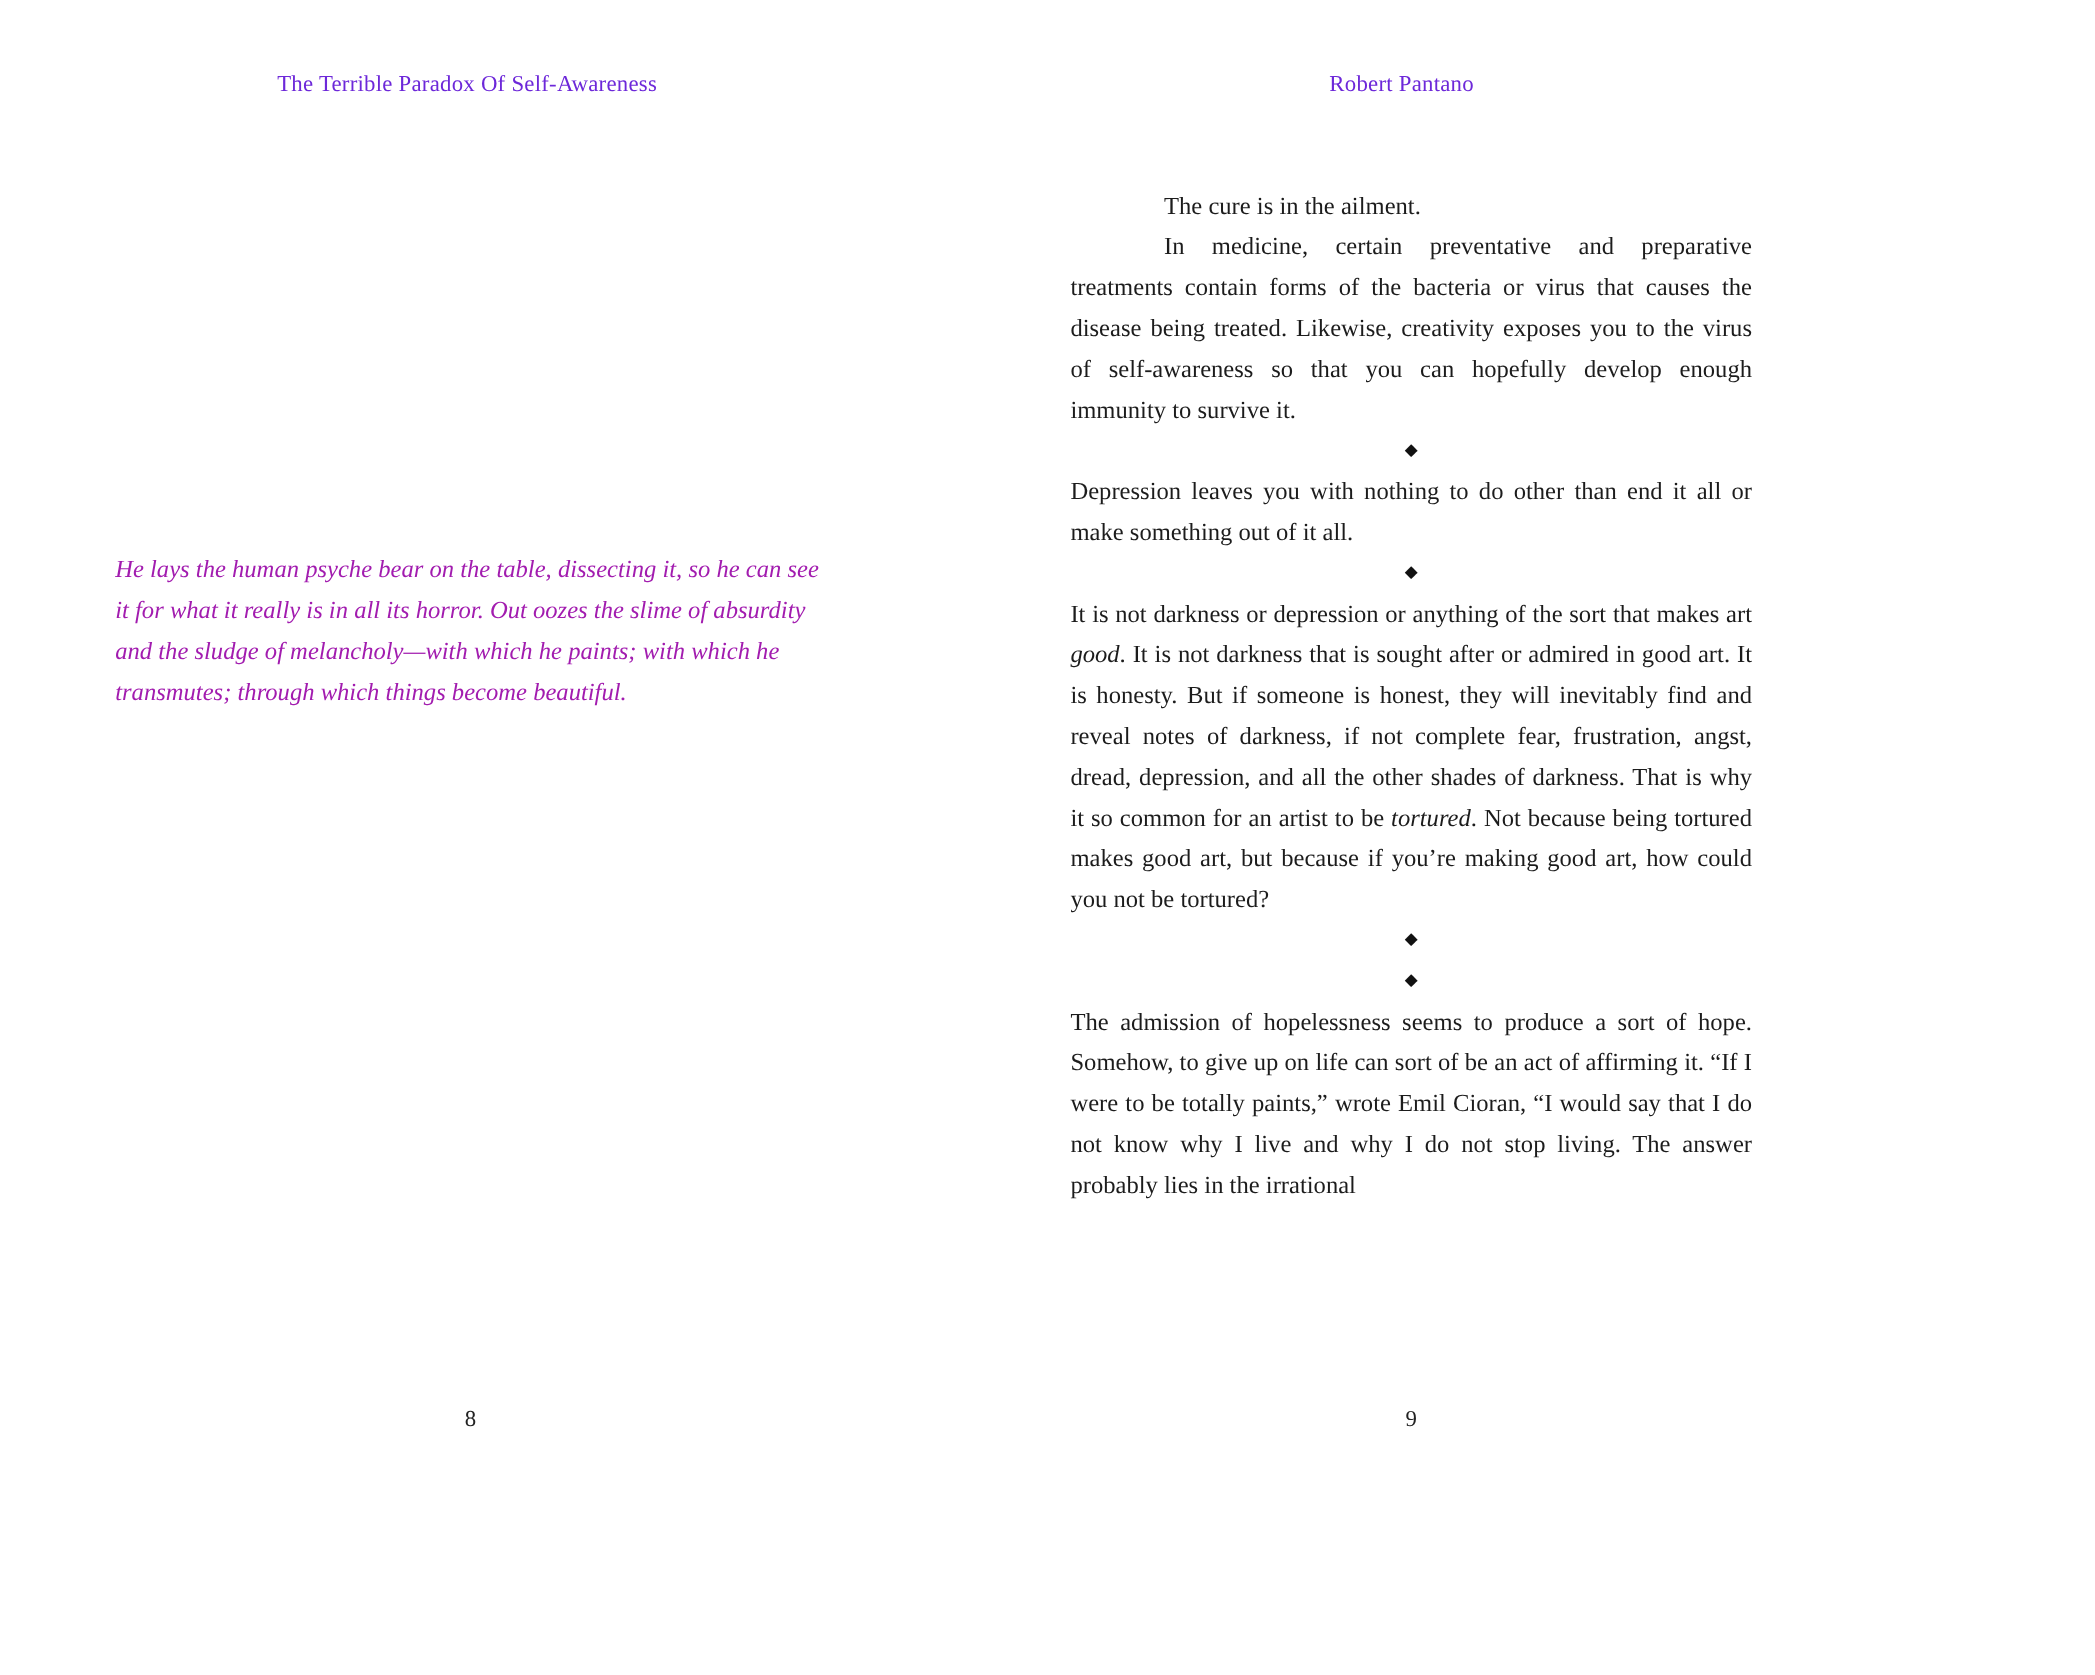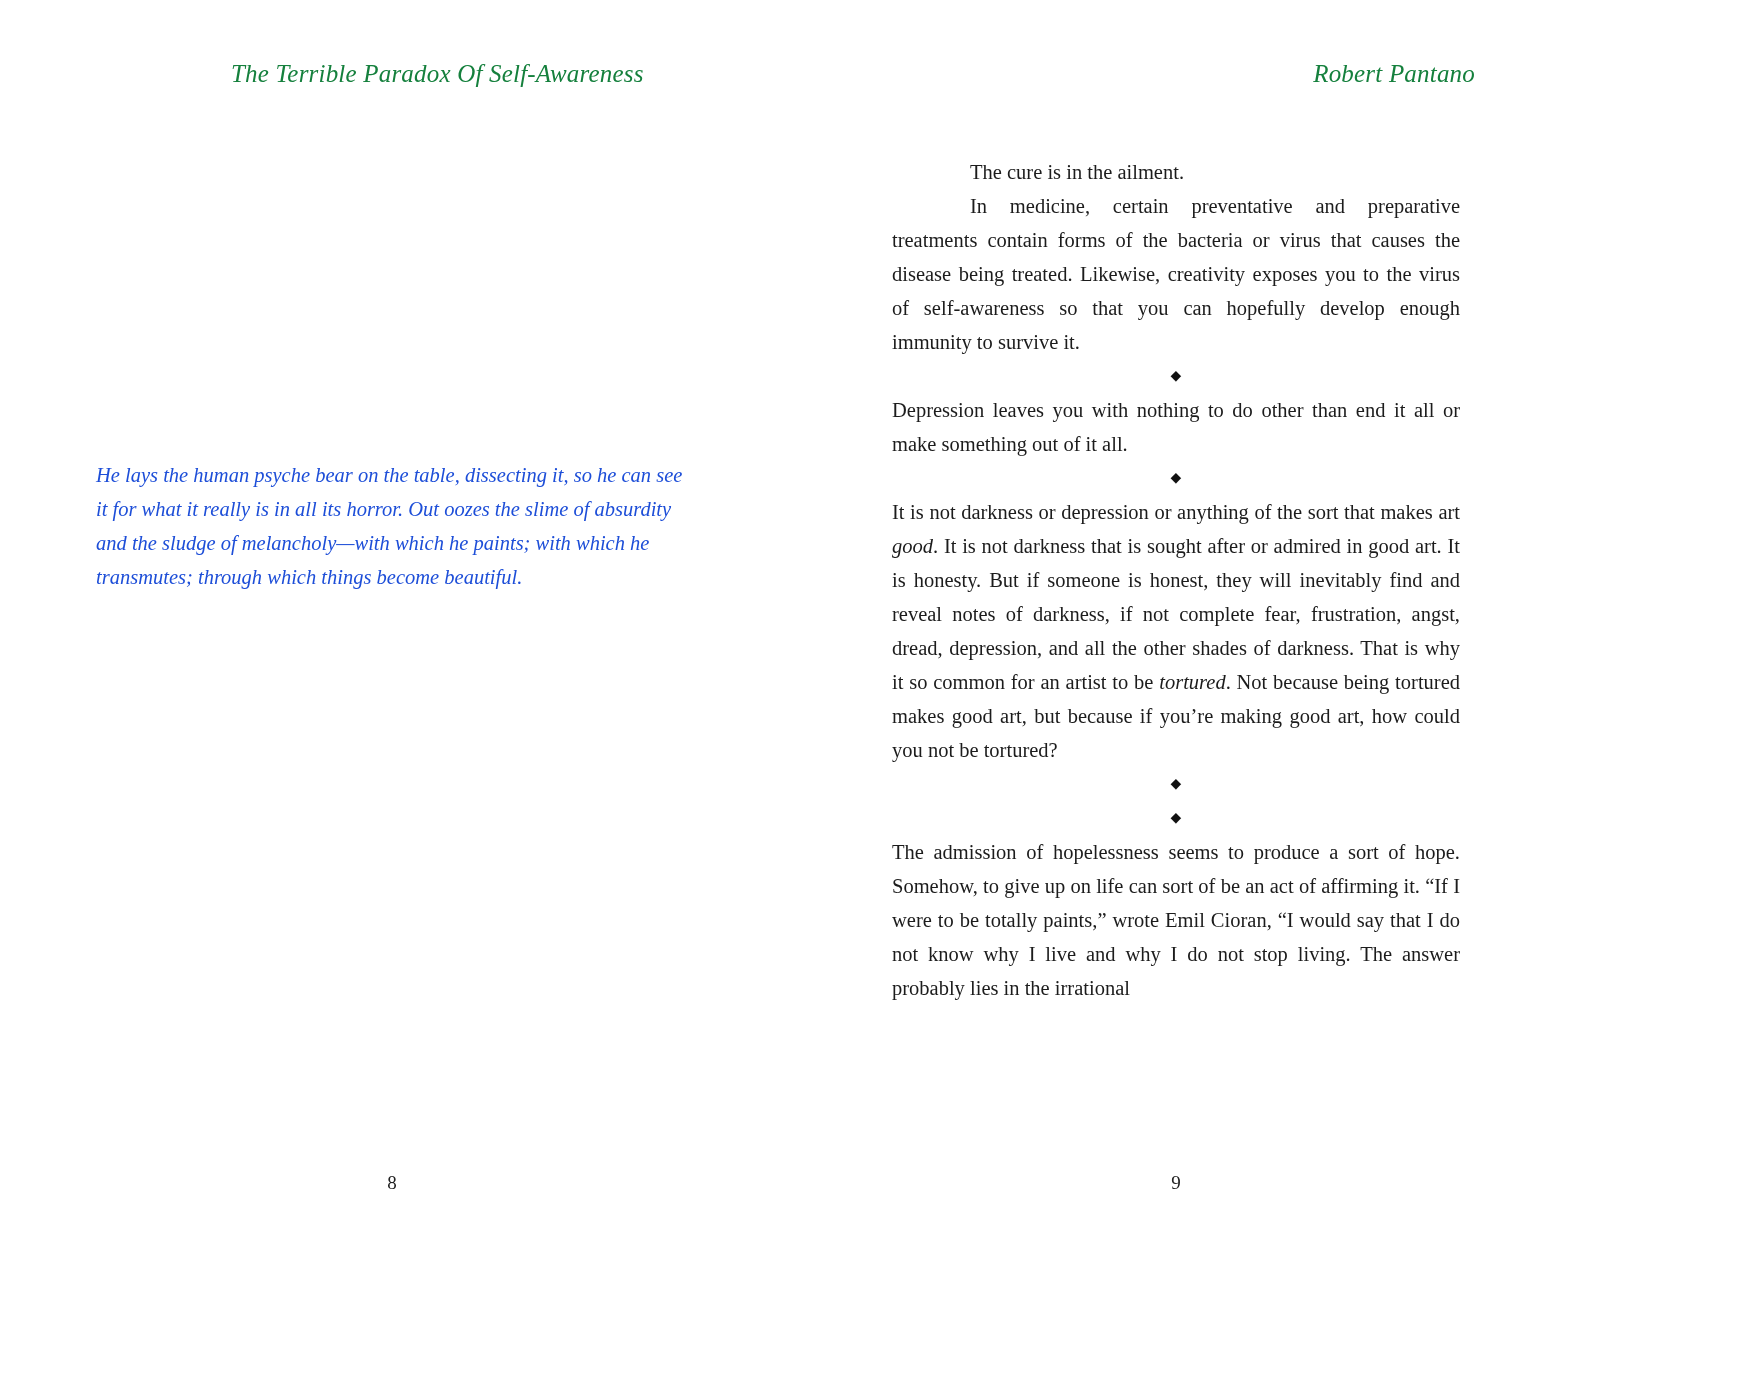--- a/index.html
+++ b/index.html
@@ -11,43 +11,42 @@
     position: relative;
     width: 1746px;
     height: 1396px;
     background: #ffffff;
     color: #1c1c1c;
     font-family: "Liberation Serif", "DejaVu Serif", serif;
   }
   .running-head {
     position: absolute;
     top: 60px;
-    font-size: 25px;
+    font-size: 19px;
     letter-spacing: 0.2px;
-    color: #15803d;
+    color: #6d28d9;
     white-space: nowrap;
-    font-style: italic;
   }
   .left-head {
     left: 231px;
   }
   .right-head {
-    left: 907px;
+    left: 884px;
     width: 568px;
-    text-align: right;
+    text-align: center;
   }
   .quote {
     position: absolute;
     left: 96px;
     top: 458px;
     width: 592px;
     font-style: italic;
     font-size: 20.5px;
     line-height: 34px;
-    color: #1d4ed8;
+    color: #a21caf;
   }
   .body-text {
     position: absolute;
     left: 892px;
     top: 155px;
     width: 568px;
     font-size: 20.5px;
     line-height: 34px;
     text-align: justify;
     color: #1c1c1c;

